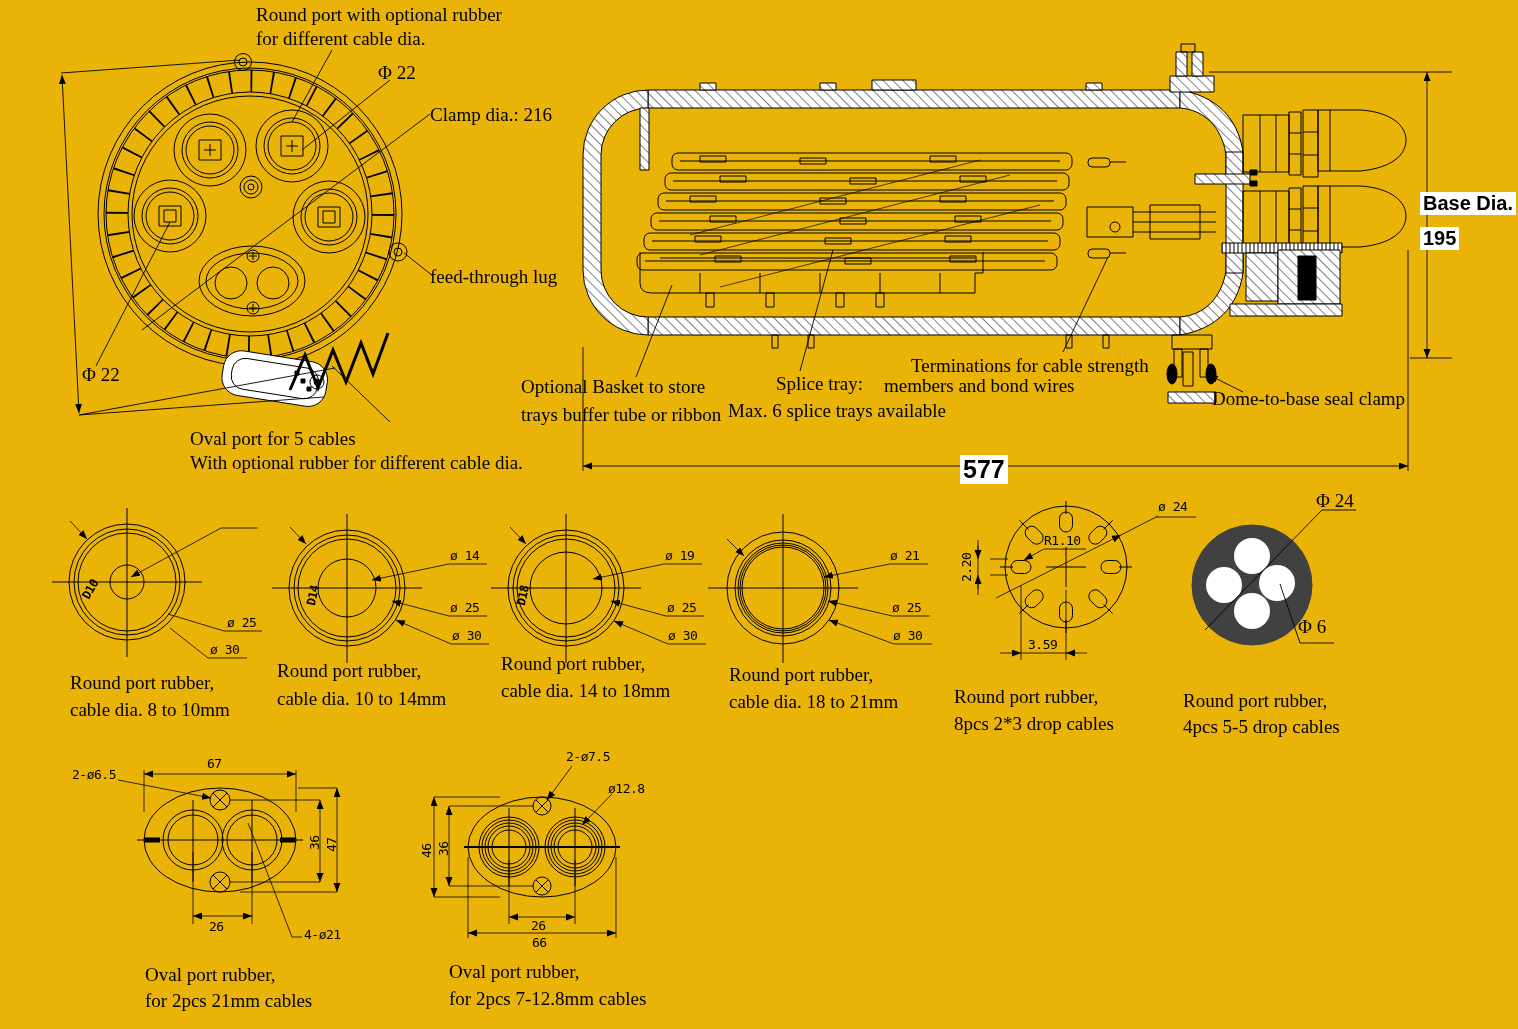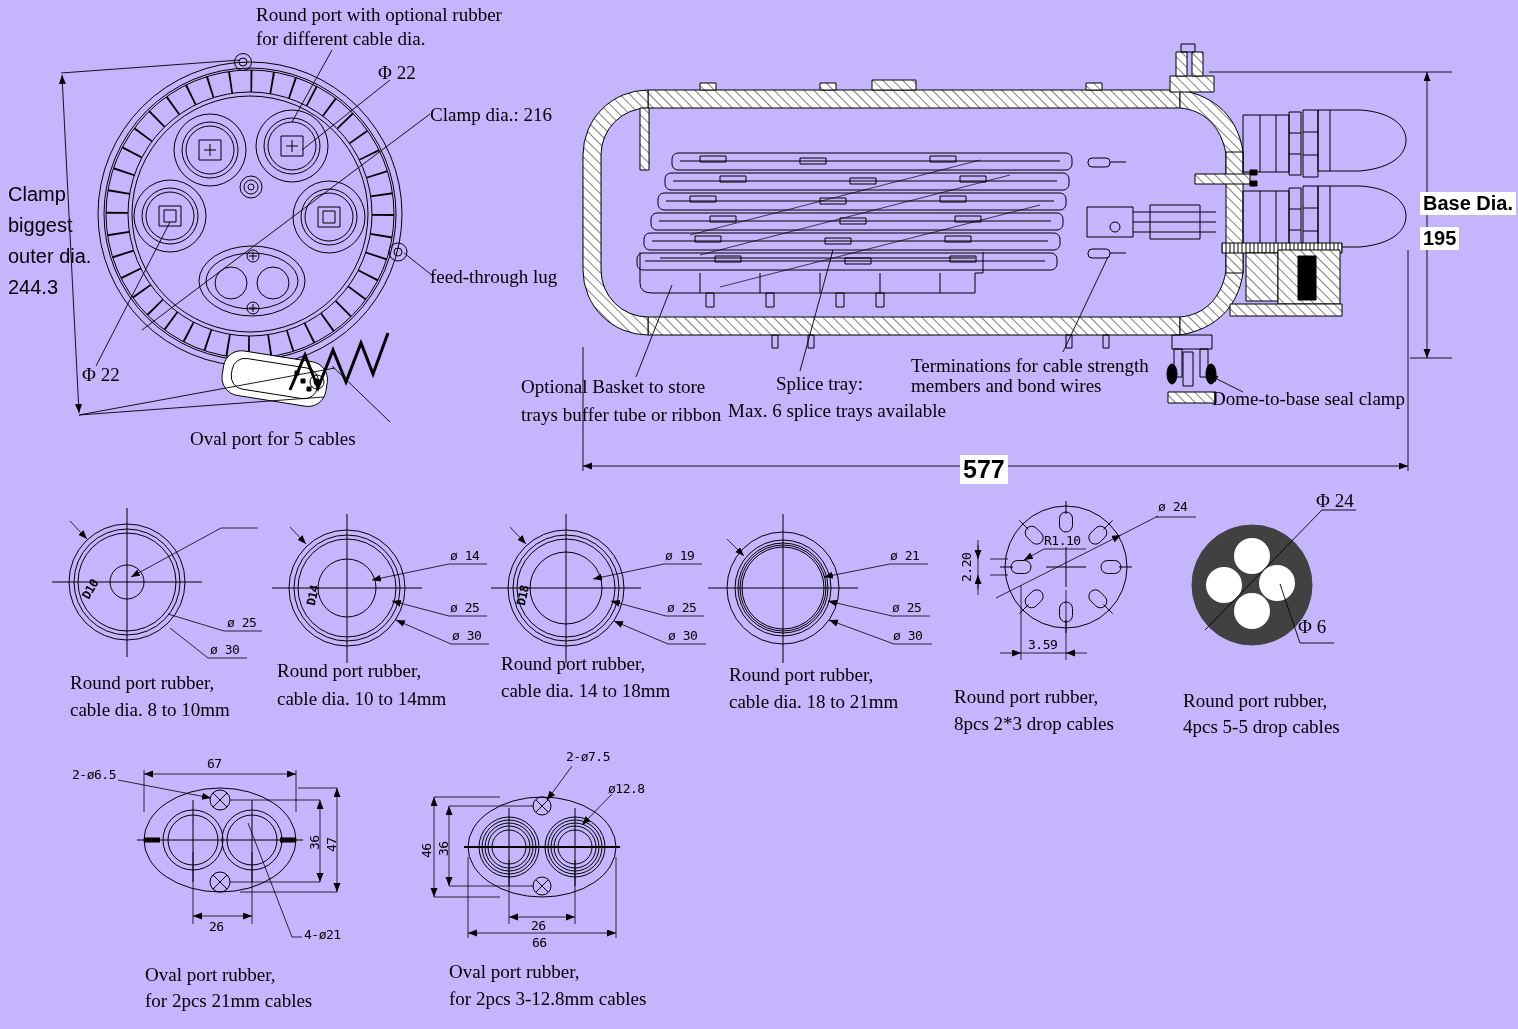--- a/index.html
+++ b/index.html
@@ -1,16 +1,16 @@
 <!DOCTYPE html>
 <html><head>
 <meta charset="utf-8">
 <style>
   html,body { margin:0; padding:0; background:#fff; }
-  #page { position:relative; width:1518px; height:1029px; background:#c4b5fd; overflow:hidden; }
+  #page { position:relative; width:1518px; height:1029px; background:#eab308; overflow:hidden; }
   #art { position:absolute; left:0; top:0; }
   #art * { vector-effect:non-scaling-stroke; }
   .lbl { position:absolute; font-family:"Liberation Serif", serif; font-size:19px; color:#000;
          white-space:nowrap; line-height:1.15; z-index:2; }
   .sans { font-family:"Liberation Sans", sans-serif; font-size:20px; }
   .b { font-weight:bold; font-family:"Liberation Sans", sans-serif; }
   .bg { background:#fff; padding:0 3px; }
   .dim { font-family:"DejaVu Sans Mono", monospace; font-size:13px; letter-spacing:-0.5px; }
   .rot90 { transform:rotate(-90deg); transform-origin:0 0; }
   .rot60 { transform:rotate(-60deg); transform-origin:0 0; font-weight:bold; font-size:12px; }
@@ -505,36 +505,31 @@
         <line x1="468" y1="933" x2="616" y2="933" marker-start="url(#arr)" marker-end="url(#arr)"></line>
       </g>
     </g>
   </g>
 </svg>
 
 <div class="lbl" style="left:256px;top:4px">Round port with optional rubber</div>
 <div class="lbl" style="left:256px;top:28px">for different cable dia.</div>
 <div class="lbl" style="left:378px;top:62px">Φ 22</div>
 <div class="lbl" style="left:430px;top:104px">Clamp dia.: 216</div>
-<div class="lbl sans" style="left:8px;top:183px">
-  <div style="margin-bottom:8px">Clamp</div>
-  <div style="margin-bottom:8px">biggest</div>
-  <div style="margin-bottom:8px">outer dia.</div>
-  <div>244.3</div>
-</div>
 <div class="lbl" style="left:430px;top:266px">feed-through lug</div>
 <div class="lbl" style="left:82px;top:364px">Φ 22</div>
 <div class="lbl" style="left:190px;top:428px">Oval port for 5 cables</div>
+<div class="lbl" style="left:190px;top:452px">With optional rubber for different cable dia.</div>
 
 <div class="lbl" style="left:521px;top:376px">Optional Basket to store</div>
 <div class="lbl" style="left:521px;top:404px">trays buffer tube or ribbon</div>
 <div class="lbl" style="left:776px;top:373px">Splice tray:</div>
 <div class="lbl" style="left:728px;top:400px">Max. 6 splice trays available</div>
 <div class="lbl" style="left:911px;top:355px">Terminations for cable strength</div>
-<div class="lbl" style="left:911px;top:375px">members and bond wires</div>
+<div class="lbl" style="left:884px;top:375px">members and bond wires</div>
 <div class="lbl" style="left:1212px;top:388px">Dome-to-base seal clamp</div>
 <div class="lbl b bg" style="left:960px;top:455px;font-size:25px">577</div>
 <div class="lbl b bg" style="left:1420px;top:192px;font-size:20px">Base Dia.</div>
 <div class="lbl b bg" style="left:1420px;top:227px;font-size:20px">195</div>
 
 <div class="lbl dim rot60" style="left:80px;top:595px">D10</div>
 <div class="lbl dim" style="left:227px;top:616px">ø 25</div>
 <div class="lbl dim" style="left:210px;top:643px">ø 30</div>
 <div class="lbl cap" style="left:70px;top:672px">Round port rubber,</div>
 <div class="lbl cap" style="left:70px;top:699px">cable dia. 8 to 10mm</div>
@@ -580,15 +575,15 @@
 <div class="lbl cap" style="left:145px;top:964px">Oval port rubber,</div>
 <div class="lbl cap" style="left:145px;top:990px">for 2pcs 21mm cables</div>
 
 <div class="lbl dim" style="left:566px;top:750px">2-ø7.5</div>
 <div class="lbl dim" style="left:608px;top:782px">ø12.8</div>
 <div class="lbl dim rot90" style="left:420px;top:858px">46</div>
 <div class="lbl dim rot90" style="left:437px;top:856px">36</div>
 <div class="lbl dim" style="left:531px;top:919px">26</div>
 <div class="lbl dim" style="left:532px;top:936px">66</div>
 <div class="lbl cap" style="left:449px;top:961px">Oval port rubber,</div>
-<div class="lbl cap" style="left:449px;top:988px">for 2pcs 3-12.8mm cables</div>
+<div class="lbl cap" style="left:449px;top:988px">for 2pcs 7-12.8mm cables</div>
 
 </div>
 
 </body></html>

